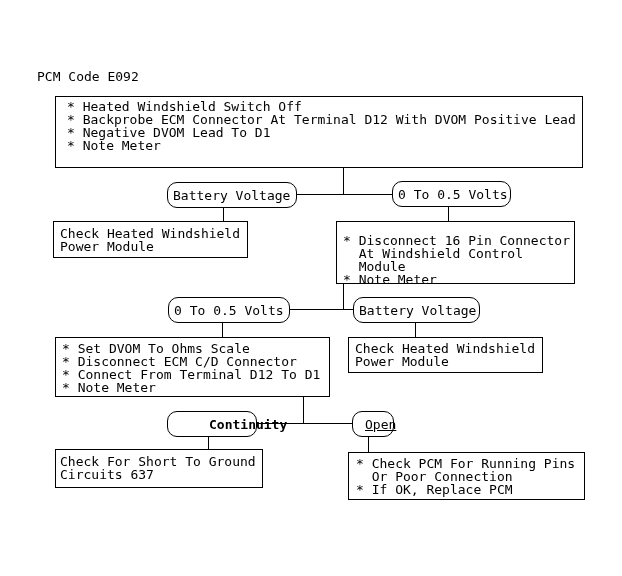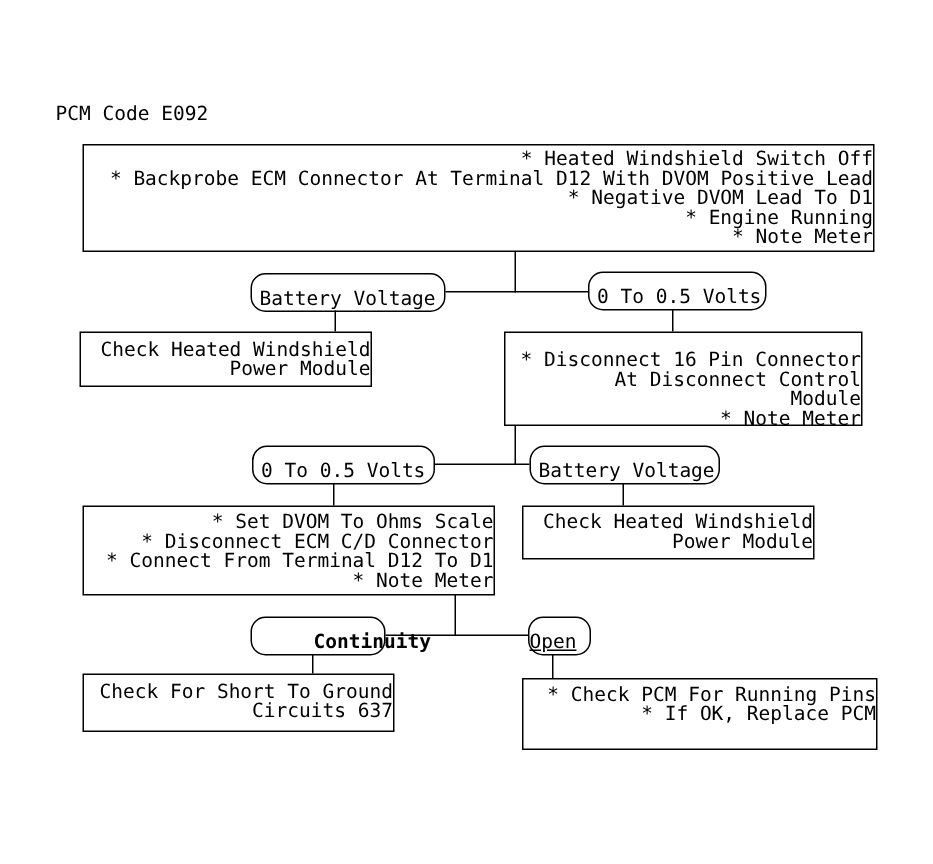--- a/index.html
+++ b/index.html
@@ -21,25 +21,24 @@
   }
   .box{
     position:absolute;
     border:1px solid #000000;
     background:#ffffff;
     box-sizing:border-box;
   }
   .multi .ln{
     white-space:pre;
     line-height:13px;
-    text-align:right;
   }
   .label-box{
     display:flex;
-    align-items:flex-end;
+    align-items:center;
     border-radius:10px;
   }
   .label-box span{white-space:pre;}
   .bold span{font-weight:bold;margin-left:36px;}
   .underline span{text-decoration:underline;}
   .v-line,.h-line{
     position:absolute;
     background:#000000;
   }
   .v-line{width:1px;}
@@ -49,38 +48,37 @@
 <body>
 
 <div id="canvas">
 
   <div class="title" style="left:37px;top:70px;">PCM Code E092</div>
 
   <div class="box multi" style="left:55px;top:96px;width:528px;height:72px;padding:3px 0 0 11px;">
     <div class="ln">* Heated Windshield Switch Off</div>
     <div class="ln">* Backprobe ECM Connector At Terminal D12 With DVOM Positive Lead</div>
     <div class="ln">* Negative DVOM Lead To D1</div>
-    <div class="ln">* Engine Running</div>
     <div class="ln">* Note Meter</div>
   </div>
 
   <div class="box label-box" style="left:167px;top:182px;width:130px;height:26px;padding-left:5px;">
     <span>Battery Voltage</span>
   </div>
   <div class="box label-box" style="left:392px;top:181px;width:119px;height:26px;padding-left:5px;">
     <span>0 To 0.5 Volts</span>
   </div>
 
   <div class="box multi" style="left:53px;top:221px;width:195px;height:37px;padding:5px 0 0 6px;">
     <div class="ln">Check Heated Windshield</div>
     <div class="ln">Power Module</div>
   </div>
   <div class="box multi" style="left:336px;top:221px;width:239px;height:63px;padding:12px 0 0 6px;">
     <div class="ln">* Disconnect 16 Pin Connector</div>
-    <div class="ln">  At Disconnect Control</div>
+    <div class="ln">  At Windshield Control</div>
     <div class="ln">  Module</div>
     <div class="ln">* Note Meter</div>
   </div>
 
   <div class="box label-box" style="left:168px;top:297px;width:122px;height:26px;padding-left:5px;">
     <span>0 To 0.5 Volts</span>
   </div>
   <div class="box label-box" style="left:353px;top:297px;width:127px;height:26px;padding-left:5px;">
     <span>Battery Voltage</span>
   </div>
@@ -92,30 +90,31 @@
     <div class="ln">* Note Meter</div>
   </div>
   <div class="box multi" style="left:348px;top:337px;width:195px;height:36px;padding:4px 0 0 6px;">
     <div class="ln">Check Heated Windshield</div>
     <div class="ln">Power Module</div>
   </div>
 
   <div class="box label-box bold" style="left:167px;top:411px;width:90px;height:26px;padding-left:5px;">
     <span>Continuity</span>
   </div>
-  <div class="box label-box underline" style="left:352px;top:411px;width:42px;height:26px;padding-left:0;">
+  <div class="box label-box underline" style="left:352px;top:411px;width:42px;height:26px;padding-left:12px;">
     <span>Open</span>
   </div>
 
   <div class="box multi" style="left:55px;top:449px;width:208px;height:39px;padding:5px 0 0 4px;">
     <div class="ln">Check For Short To Ground</div>
     <div class="ln">Circuits 637</div>
   </div>
   <div class="box multi" style="left:348px;top:452px;width:237px;height:48px;padding:4px 0 0 7px;">
     <div class="ln">* Check PCM For Running Pins</div>
+    <div class="ln">  Or Poor Connection</div>
     <div class="ln">* If OK, Replace PCM</div>
   </div>
 
   <div class="v-line" style="left:343px;top:168px;height:27px;"></div>
   <div class="h-line" style="left:297px;top:194px;width:95px;"></div>
   <div class="v-line" style="left:223px;top:207px;height:14px;"></div>
   <div class="v-line" style="left:448px;top:206px;height:15px;"></div>
   <div class="v-line" style="left:343px;top:284px;height:26px;"></div>
   <div class="h-line" style="left:290px;top:309px;width:63px;"></div>
   <div class="v-line" style="left:222px;top:322px;height:15px;"></div>

